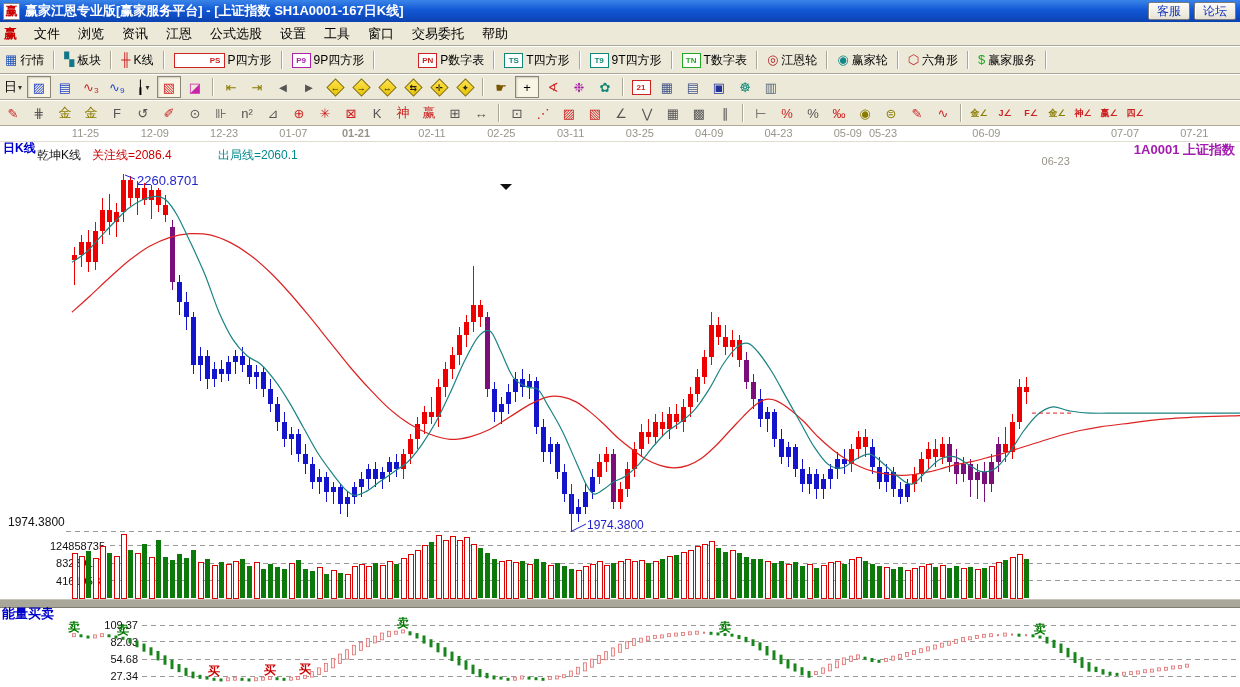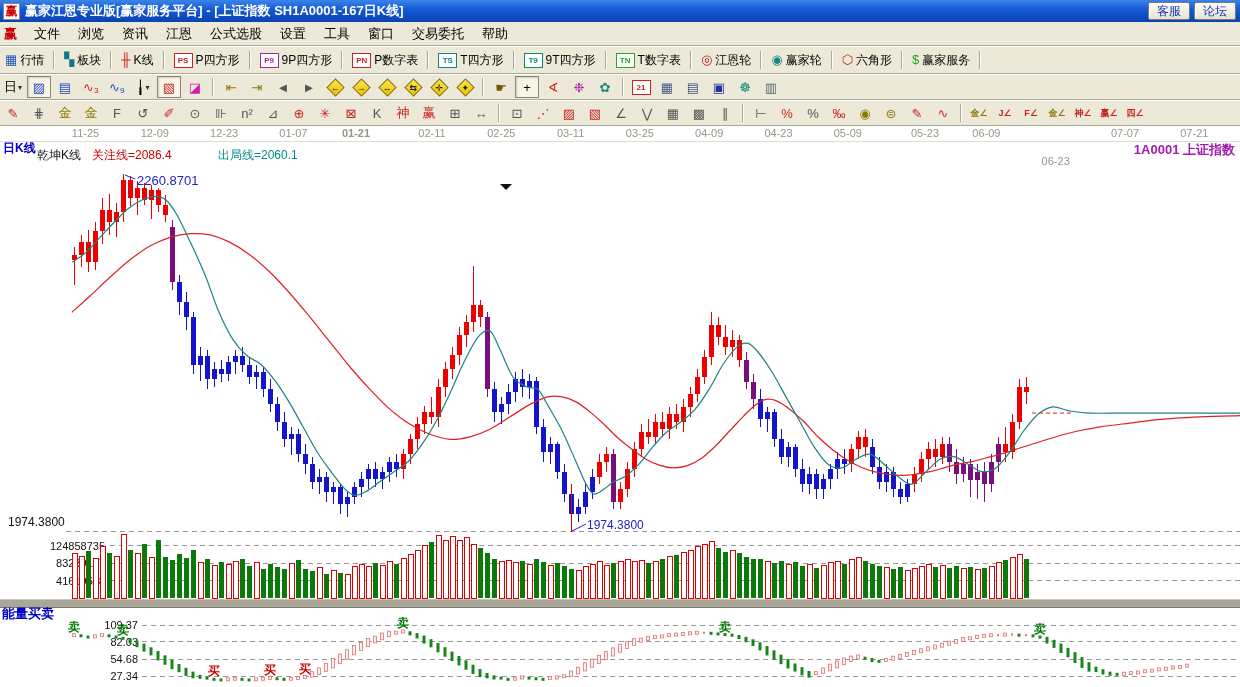--- a/index.html
+++ b/index.html
@@ -94,31 +94,31 @@
         <span class="tb-ico" style="color: rgb(17, 119, 136);">▚</span>
         <span>板块</span>
       </span>
       <span class="sep"></span>
       <span class="tb-item">
         <span class="tb-ico" style="color: rgb(204, 34, 34);">╫</span>
         <span>K线</span>
       </span>
       <span class="sep"></span>
       <span class="tb-item">
-        <span class="licon" style="color: rgb(204, 34, 34);">PS</span>
+        <span class="licon" style="color: rgb(204, 34, 34); padding-left: 32px;">PS</span>
         <span>P四方形</span>
       </span>
       <span class="sep"></span>
       <span class="tb-item">
         <span class="licon" style="color: rgb(170, 34, 170);">P9</span>
         <span>9P四方形</span>
       </span>
       <span class="sep"></span>
       <span class="tb-item">
-        <span class="licon" style="color: rgb(204, 34, 34);">PN</span>
+        <span class="licon" style="color: rgb(204, 34, 34); margin-left: 34px;">PN</span>
         <span>P数字表</span>
       </span>
       <span class="sep"></span>
       <span class="tb-item">
         <span class="licon" style="color: rgb(17, 136, 119);">TS</span>
         <span>T四方形</span>
       </span>
       <span class="sep"></span>
       <span class="tb-item">
         <span class="licon" style="color: rgb(17, 136, 119);">T9</span>
@@ -281,21 +281,21 @@
         <span style="left: 224.1px;">12-23</span>
         <span style="left: 293.4px;">01-07</span>
         <span style="left: 356px; font-weight: bold;">01-21</span>
         <span style="left: 432px;">02-11</span>
         <span style="left: 501.3px;">02-25</span>
         <span style="left: 570.6px;">03-11</span>
         <span style="left: 639.9px;">03-25</span>
         <span style="left: 709.2px;">04-09</span>
         <span style="left: 778.5px;">04-23</span>
         <span style="left: 847.8px;">05-09</span>
-        <span style="left: 913px; padding-left: 24px;">05-23</span>
+        <span style="left: 883px;">05-23</span>
         <span style="left: 986.4px;">06-09</span>
         <span style="left: 1055.7px; margin-top: 28px;">06-23</span>
         <span style="left: 1125px;">07-07</span>
         <span style="left: 1194.3px;">07-21</span>
       </div>
     <svg id="chartSvg" width="1240" height="565">
         <g>
           <line x1="66" y1="405" x2="1240" y2="405" stroke="#999999" stroke-dasharray="5,4" shape-rendering="crispEdges"></line>
           <line x1="110" y1="419.55933130000005" x2="1240" y2="419.55933130000005" stroke="#999999" stroke-dasharray="5,4" shape-rendering="crispEdges"></line>
           <line x1="110" y1="437.03955406" x2="1240" y2="437.03955406" stroke="#999999" stroke-dasharray="5,4" shape-rendering="crispEdges"></line>

